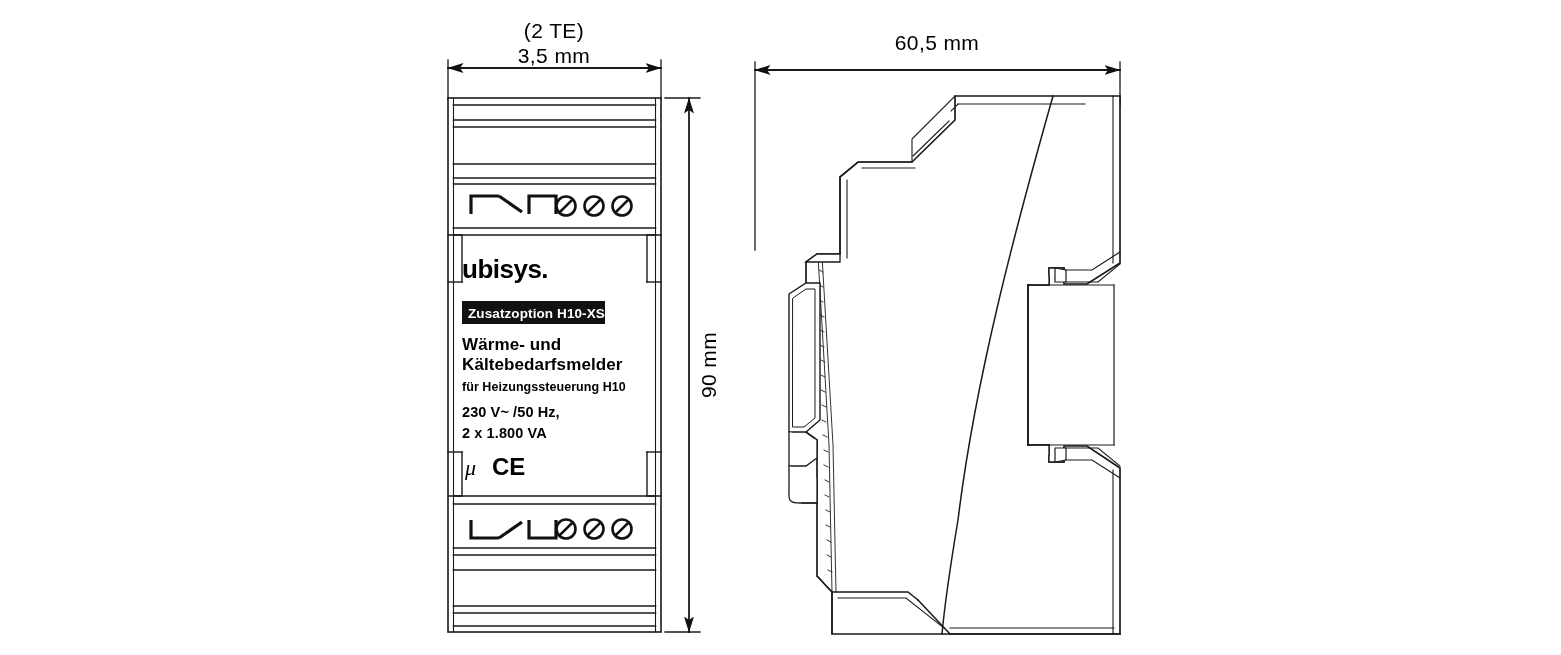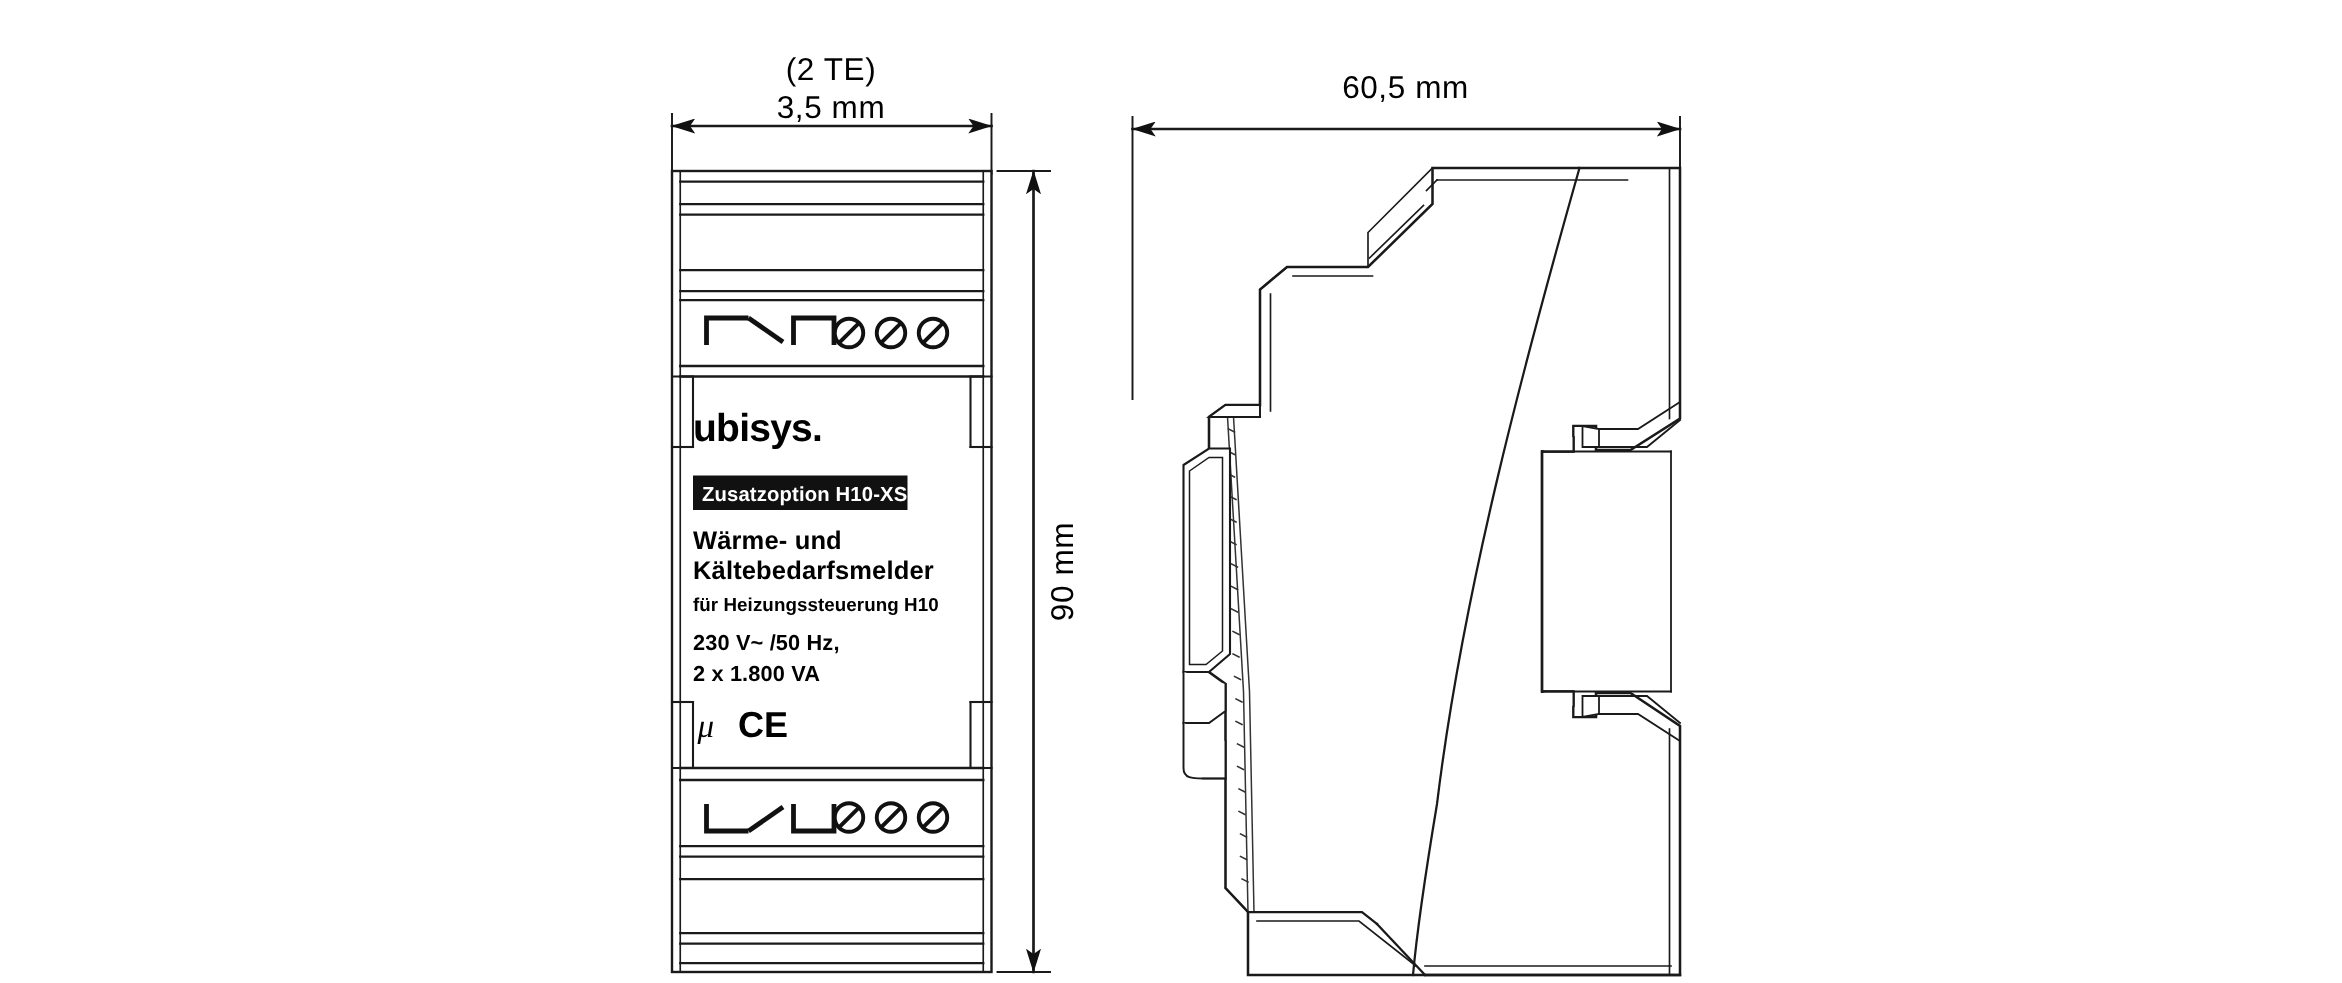--- a/index.html
+++ b/index.html
@@ -4,21 +4,21 @@
 <title>ubisys H10-XS dimensional drawing</title>
 <style>
   html,body{margin:0;padding:0;background:#ffffff;}
   body{
     width:1561px;height:655px;
     font-family:"Liberation Sans",sans-serif;
     color:#000;
     overflow:hidden;
     position:relative;
   }
-  #stage{position:absolute;left:0;top:16px;width:1561px;height:567px;}
+  #stage{position:absolute;left:0;top:0;width:1561px;height:567px;}
   svg.drawing{position:absolute;left:0;top:0;width:1561px;height:655px;display:block;}
 
   
   .dimtext{
     font-family:"Liberation Sans",sans-serif;
     font-size:21px;
     font-weight:400;
     fill:#000;
     text-anchor:middle;
     dominant-baseline:middle;

